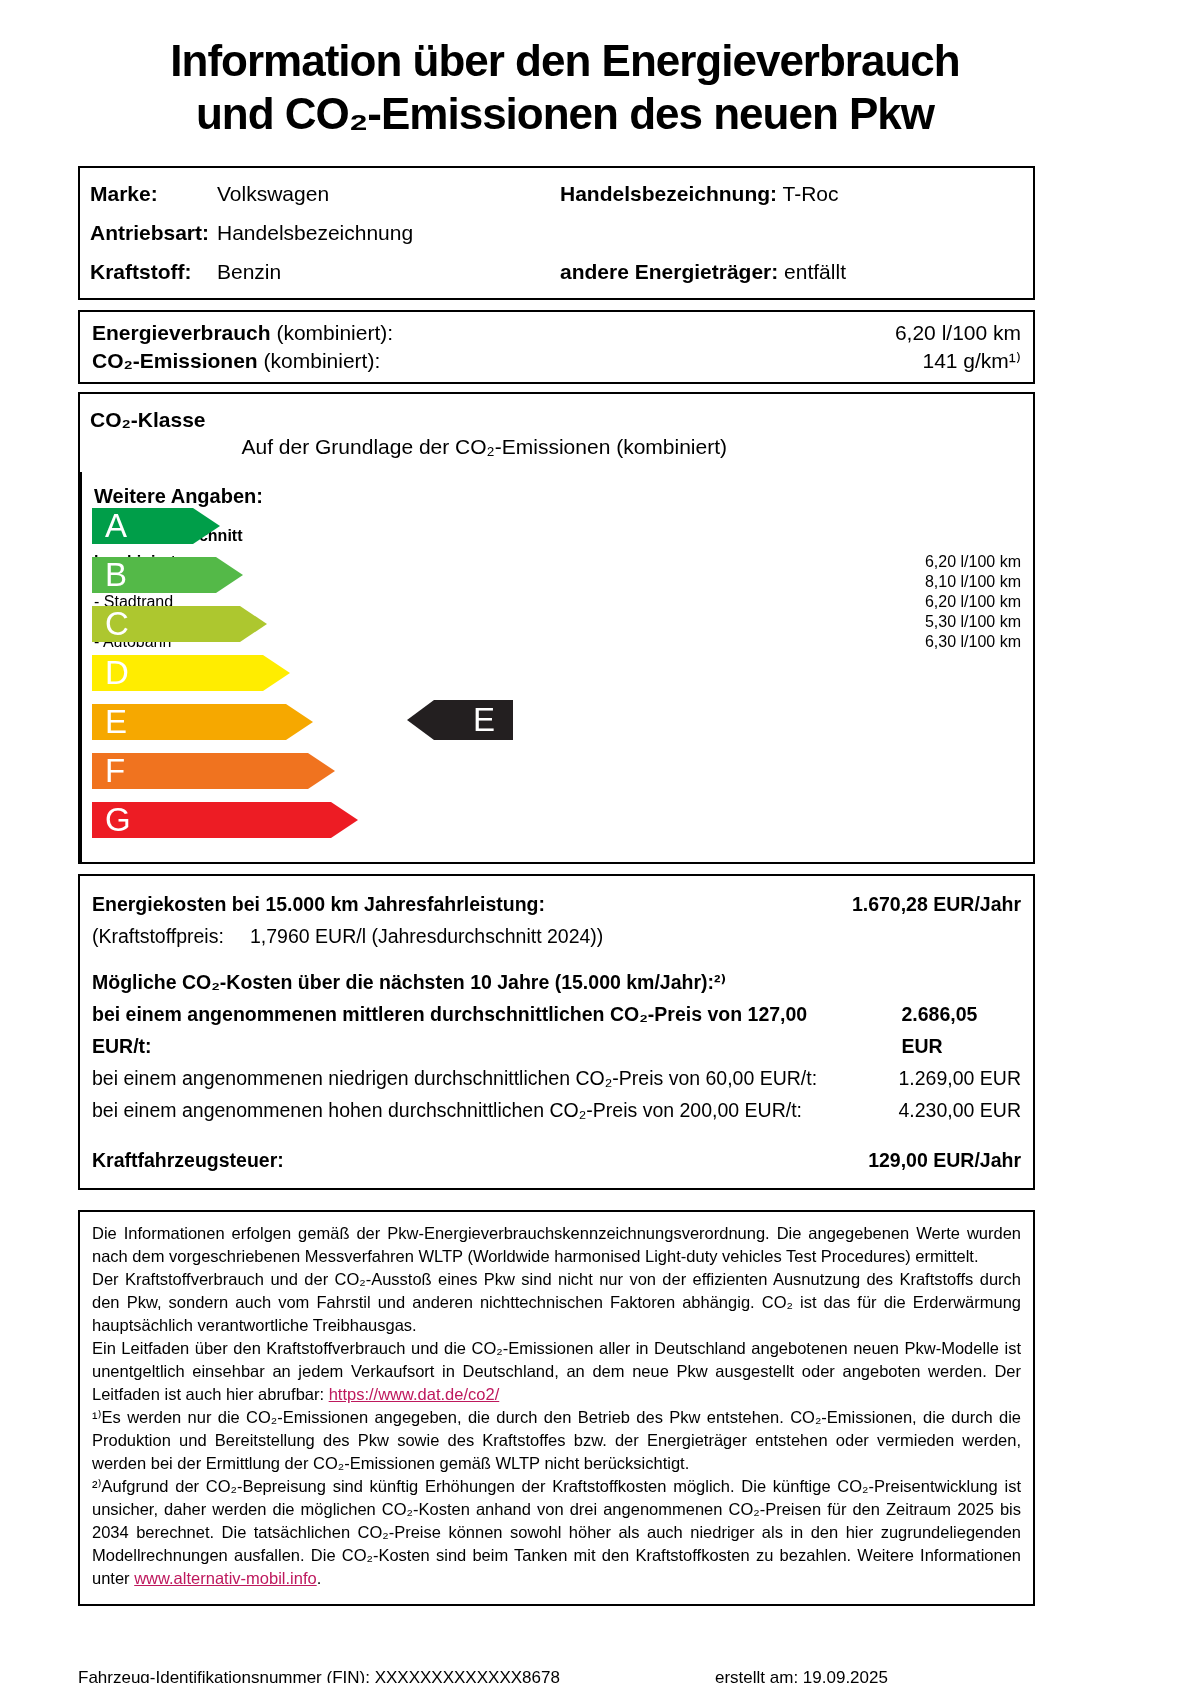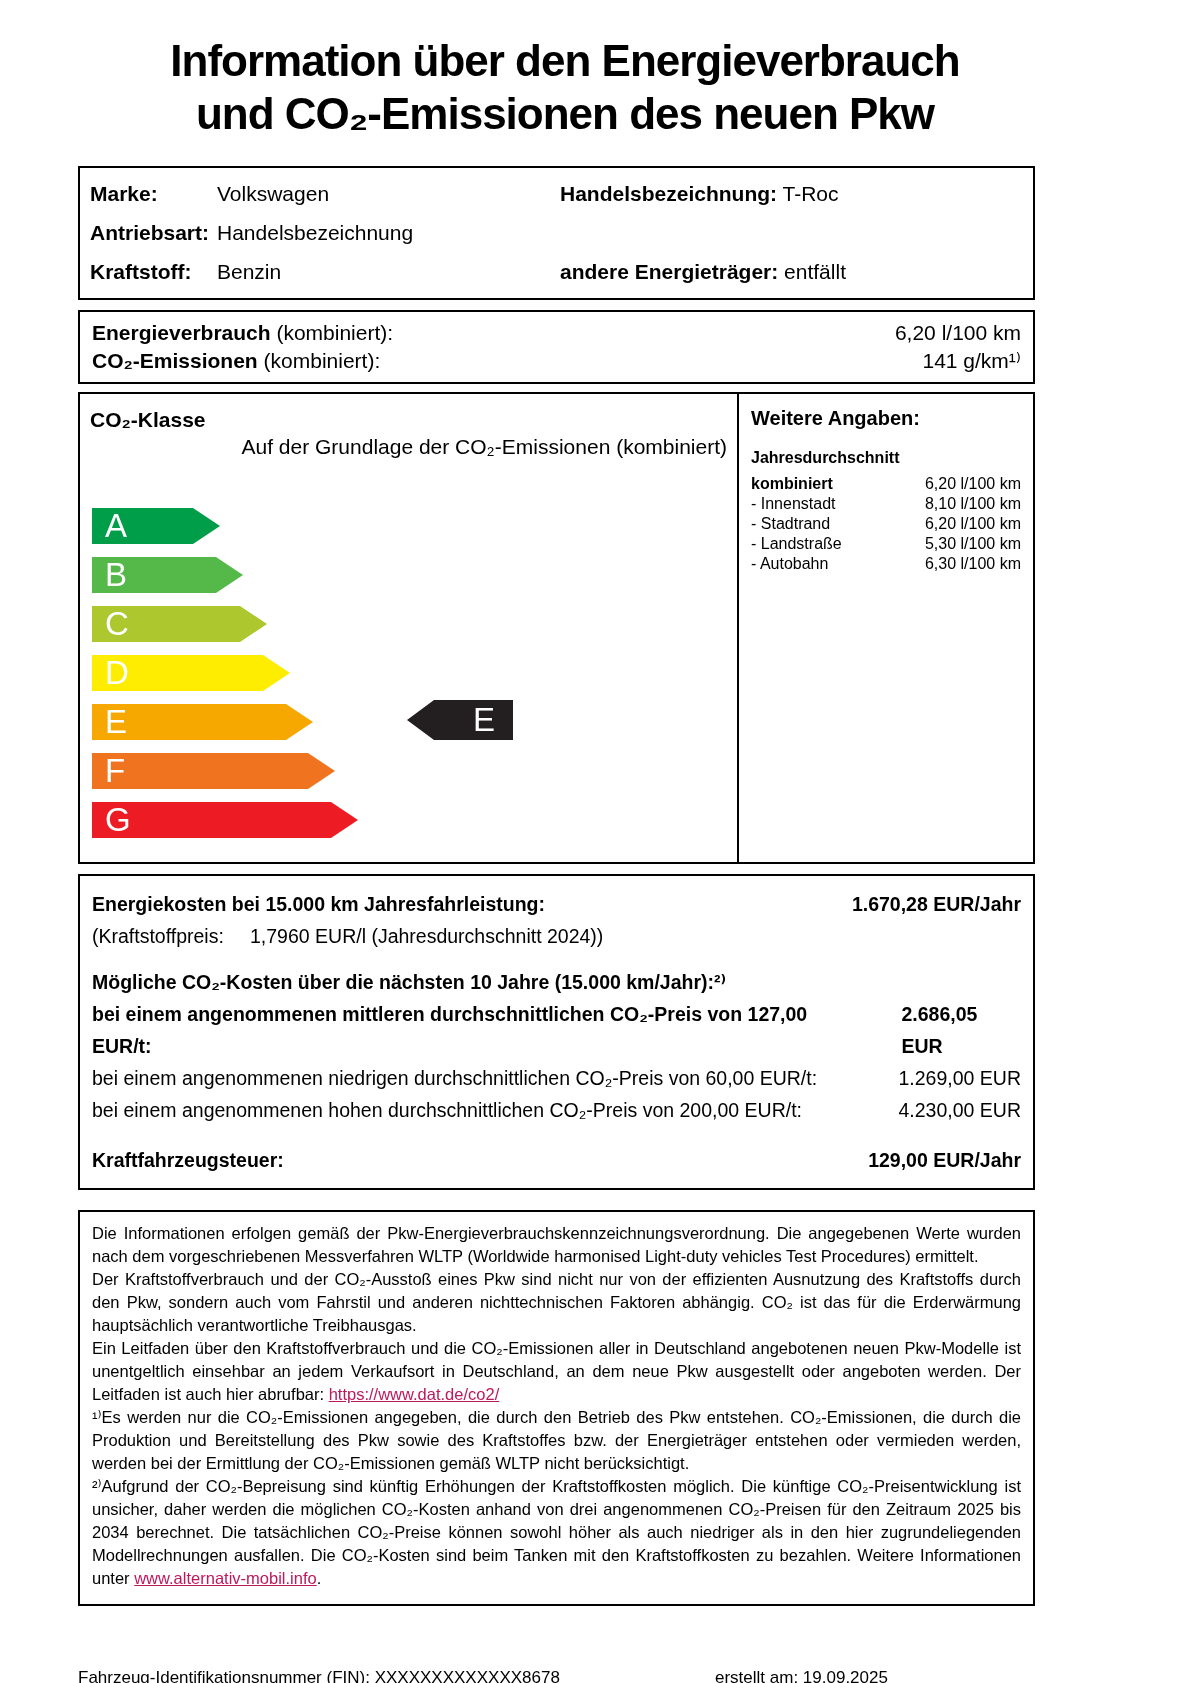--- a/index.html
+++ b/index.html
@@ -28,21 +28,21 @@
   .v-l1 { position: absolute; left: 127px; }
   .v-l2 { position: absolute; left: 470px; }
   .v-l2 .vlabel { font-weight: bold; }
 
   
   .box-consumption { margin-top: 10px; padding: 7px 12px; font-size: 21px; }
   .crow { display: flex; justify-content: space-between; line-height: 28px; }
   .c-bold { font-weight: bold; }
 
   
-  .box-class { margin-top: 8px; height: 472px; display: flex; }
+  .box-class { margin-top: 8px; height: 472px; display: flex; flex-direction: column; }
   .class-left { width: 657px; position: relative; padding: 12px 10px; }
   .cl-heading { font-size: 21px; font-weight: bold; line-height: 27px; }
   .cl-subheading { font-size: 21px; line-height: 27px; text-align: right; }
   .arrows { position: absolute; left: 12px; top: 114px; }
   .arrow { height: 36px; margin-bottom: 13px; display: flex; align-items: center;
            color: #fff; font-size: 33px; padding-left: 13px;
            clip-path: polygon(0 0, calc(100% - 27px) 0, 100% 50%, calc(100% - 27px) 100%, 0 100%); }
   .arrow-a { width: 128px; background: #009E49; }
   .arrow-b { width: 151px; background: #54B948; }
   .arrow-c { width: 175px; background: #ADC72F; }

